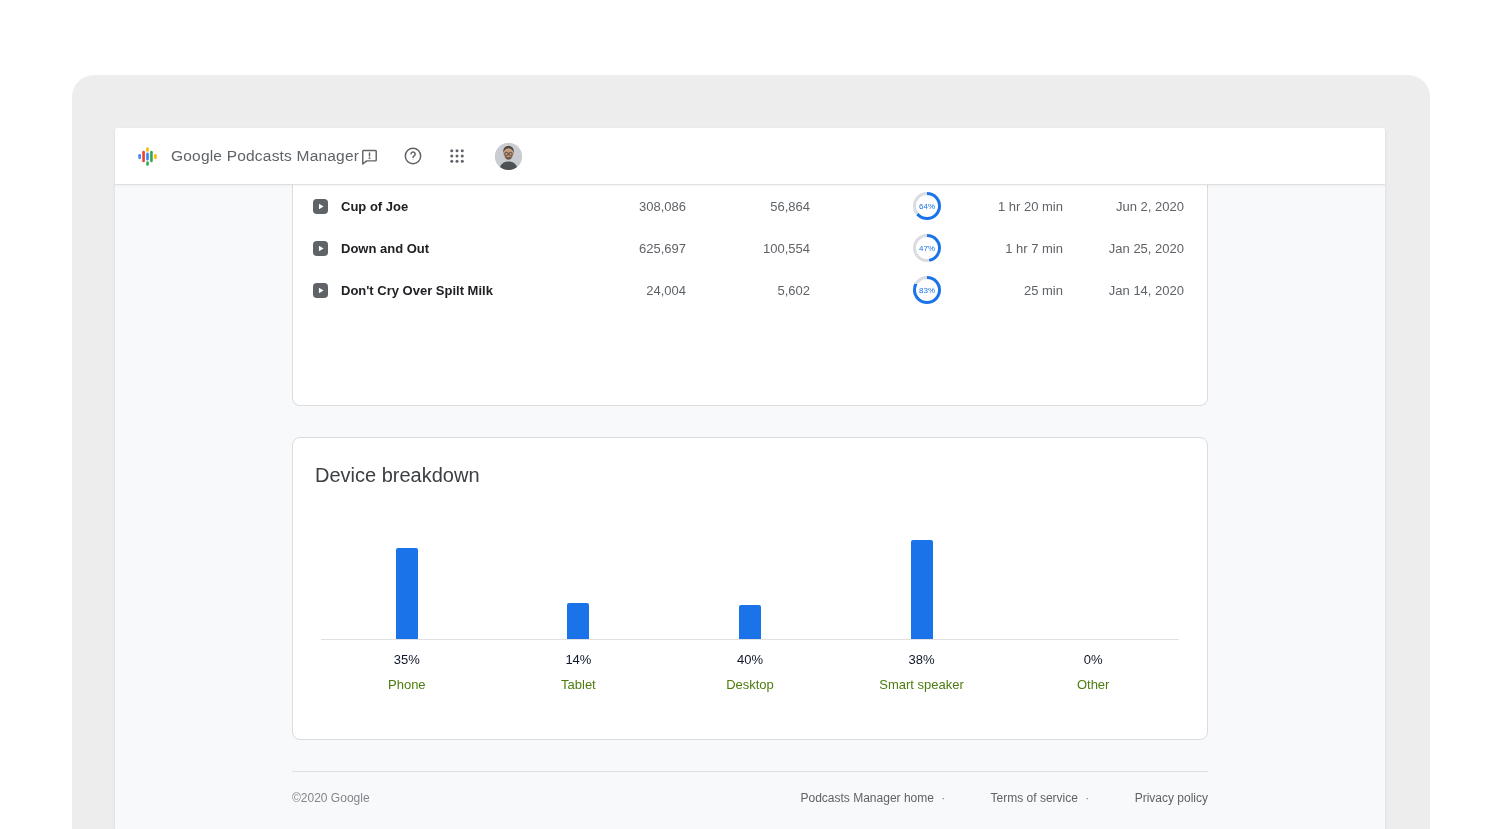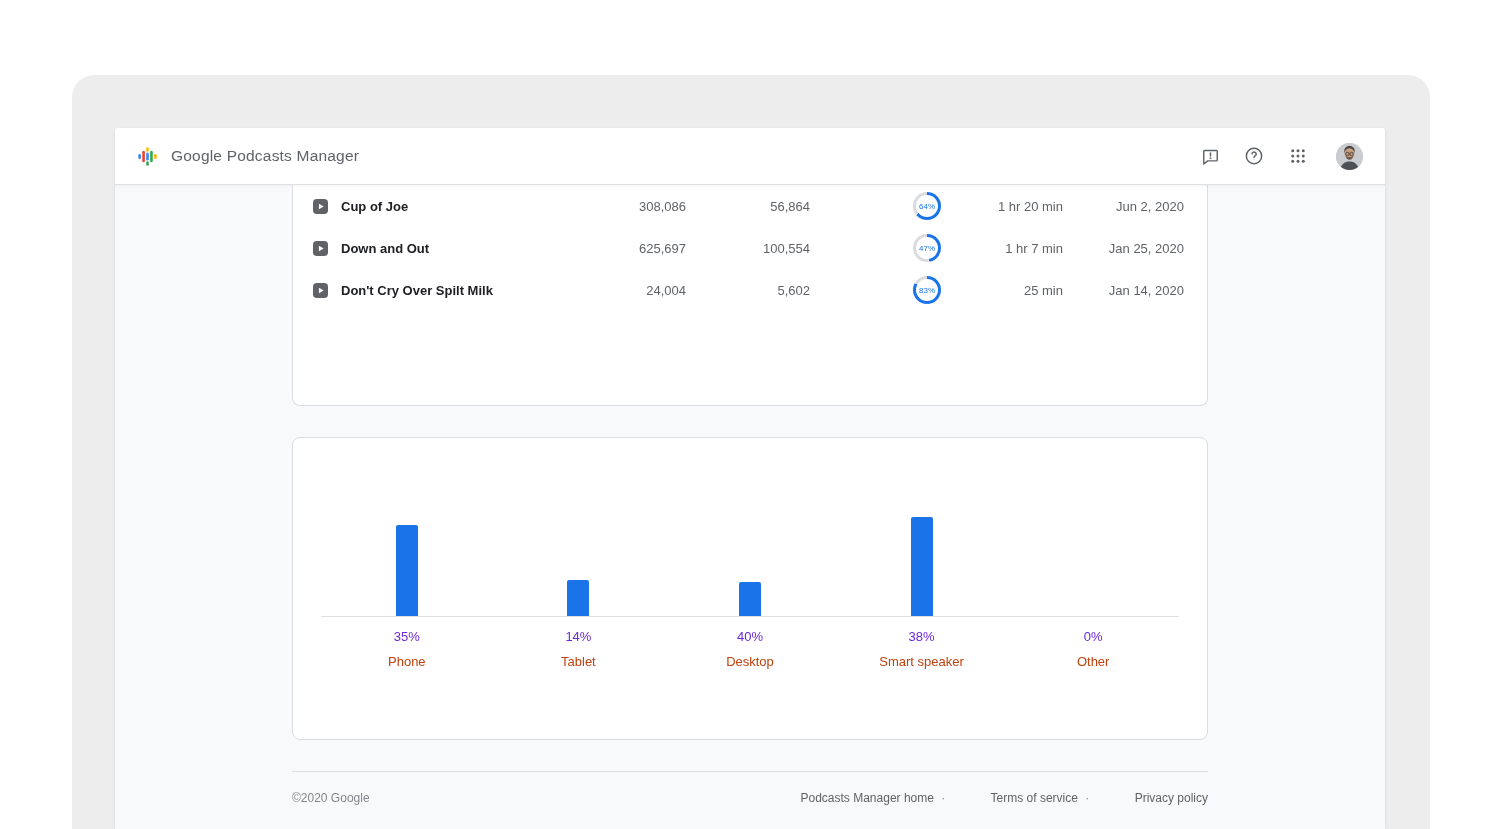--- a/index.html
+++ b/index.html
@@ -9,21 +9,21 @@
   .device-frame { position: absolute; left: 72px; top: 75px; width: 1358px; height: 754px;
     background: #ededee; border-radius: 22px 22px 0 0; }
 
   .app-window { position: absolute; left: 43px; top: 53px; width: 1270px; height: 701px;
     background: #f8f9fa; border-radius: 3px 3px 0 0; overflow: hidden;
     box-shadow: 0 1px 3px rgba(60,64,67,.12); }
 
   
   .app-header { position: absolute; left: 0; top: 0; right: 0; height: 57px; background: #fff;
     border-bottom: 1px solid #e0e0e0; box-shadow: 0 1px 2px rgba(60,64,67,.06);
-    display: flex; align-items: center; justify-content: space-between; padding: 0 22px; z-index: 5; }
+    display: flex; align-items: center; justify-content: flex-start; padding: 0 22px; z-index: 5; }
   .brand { display: flex; align-items: center; gap: 13px; cursor: pointer; }
   .brand-title { font-size: 15.5px; color: #5f6368; letter-spacing: .2px; }
   .header-actions { display: flex; align-items: center; gap: 24px; }
   .icon-btn { width: 20px; height: 20px; display: flex; align-items: center; justify-content: center; cursor: pointer; }
   .avatar { width: 27px; height: 27px; border-radius: 50%; overflow: hidden; background: #c9cdd1; margin-left: 4px; cursor: pointer; }
 
   
   .content { position: absolute; left: 0; top: 57px; right: 0; bottom: 0; }
 
   .table-card { position: absolute; left: 177px; top: 0; width: 916px; height: 221px;
@@ -63,22 +63,22 @@
   .device-card { position: absolute; left: 177px; top: 252px; width: 916px; height: 303px;
     background: #fff; border: 1px solid #dadce0; border-radius: 8px; padding: 26px 28px 0 28px; }
   .device-title { font-size: 20px; font-weight: normal; color: #3c4043; margin-left: -6px; }
 
   .chart { margin-top: 49px; height: 104px; display: flex; align-items: flex-end;
     border-bottom: 1px solid #e0e0e0; }
   .chart-col { flex: 1; display: flex; justify-content: center; }
   .bar { width: 22px; background: #1a73e8; border-radius: 2px 2px 0 0; }
   .chart-labels { display: flex; }
   .chart-labels .chart-col { flex-direction: column; align-items: center; }
-  .pct-label { margin-top: 12px; font-size: 13px; color: #6d28d9; }
-  .cat-label { margin-top: 10px; font-size: 13px; color: #c2410c; }
+  .pct-label { margin-top: 12px; font-size: 13px; color: #0f172a; }
+  .cat-label { margin-top: 10px; font-size: 13px; color: #4d7c0f; }
 
   
   .page-footer { position: absolute; left: 177px; width: 916px; top: 586px;
     border-top: 1px solid #e0e0e0; padding-top: 19px;
     display: flex; justify-content: space-between; font-size: 12px; color: #80868b; }
   .footer-links { color: #5f6368; }
   .footer-link { cursor: pointer; margin-left: 38px; }
   .footer-sep { margin: 0 4px; color: #80868b; }
 </style>
 </head>
@@ -201,20 +201,21 @@
         <span class="retention-inner">83%</span>
       </span>
     </span>
     <span class="cell cell-duration">25 min</span>
     <span class="cell cell-date">Jan 14, 2020</span>
   </div>
 </div>
       </section>
 
       <section class="device-card">
+        <h2 class="device-title">Device breakdown</h2>
         <div class="chart">
   <div class="chart-col">
     <div class="bar" style="height: 91px; background: rgb(26, 115, 232);"></div>
   </div>
 
   <div class="chart-col">
     <div class="bar" style="height: 36px; background: rgb(26, 115, 232);"></div>
   </div>
 
   <div class="chart-col">

